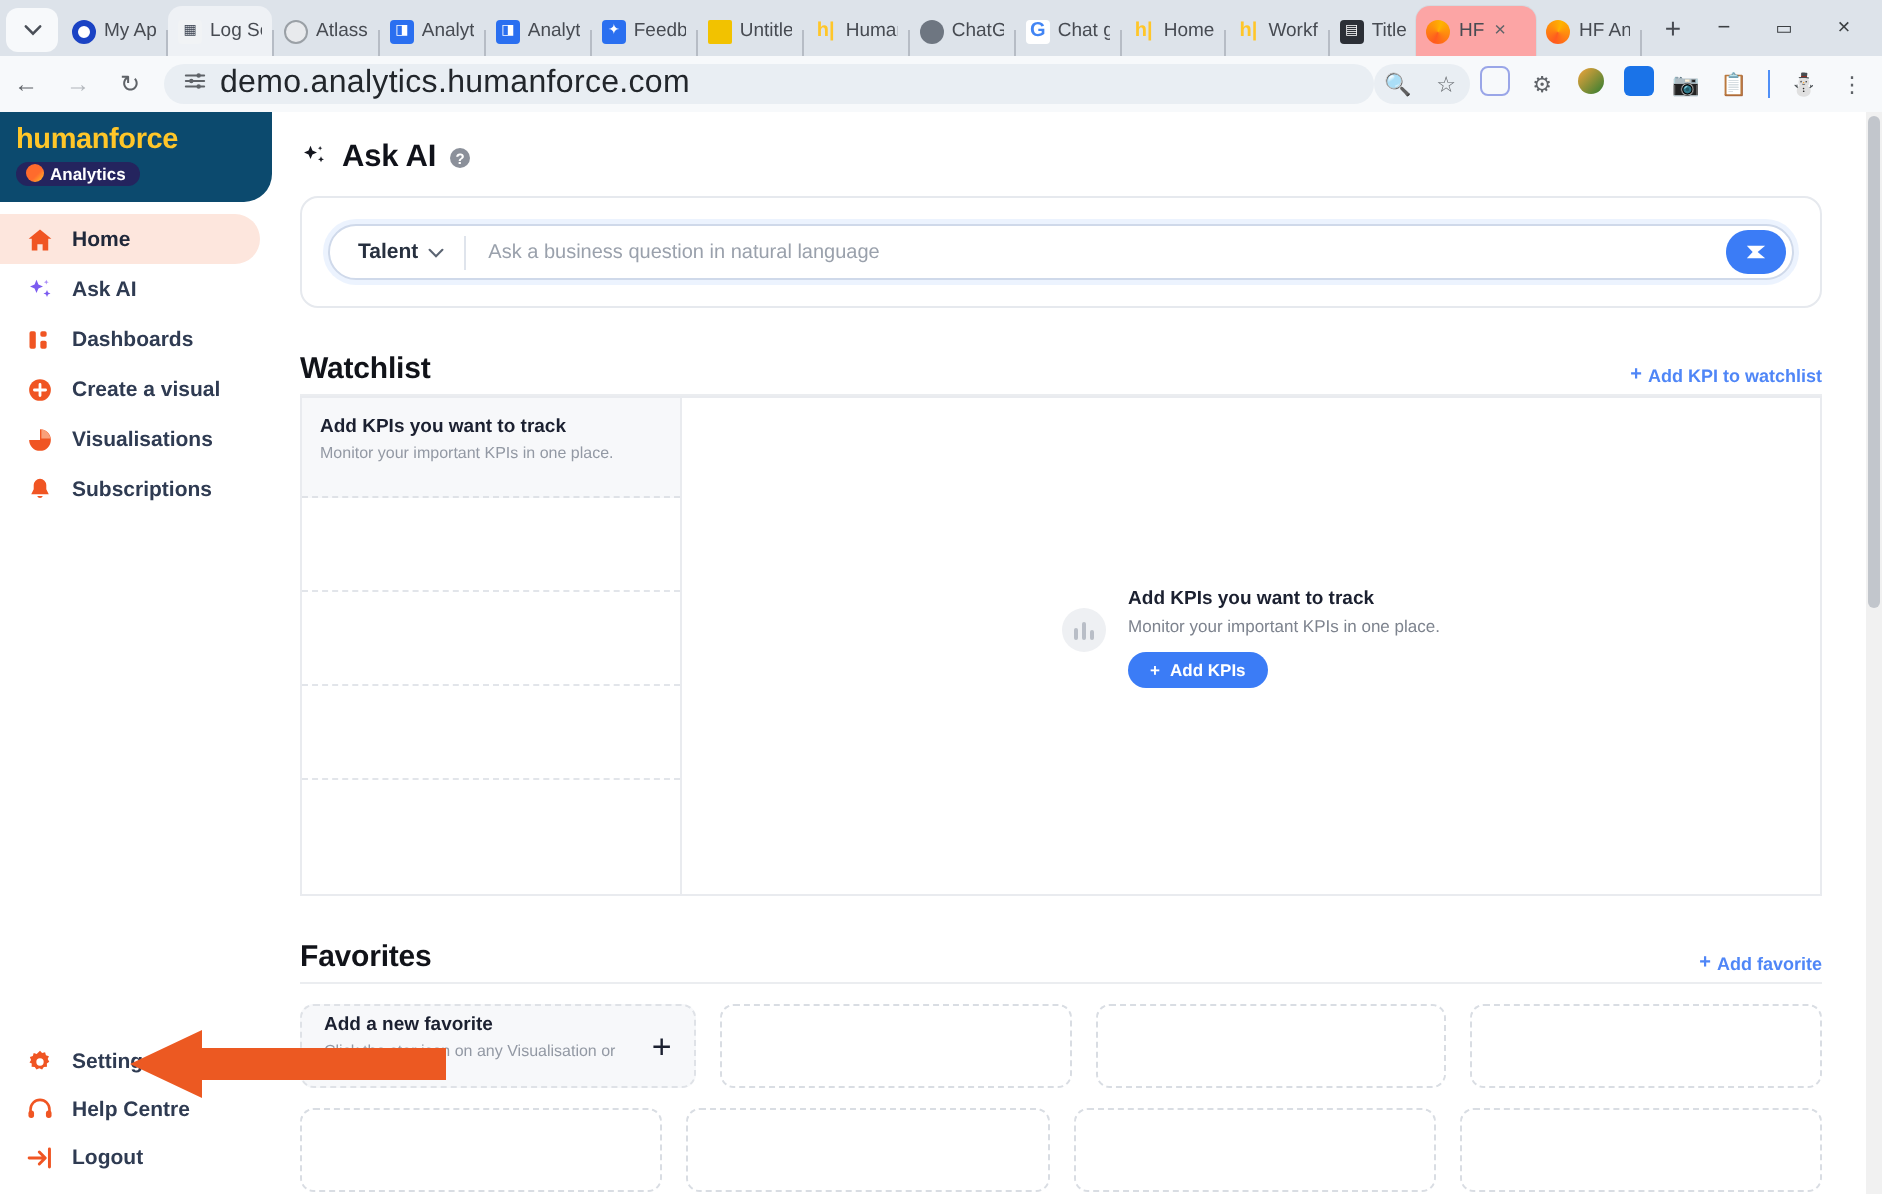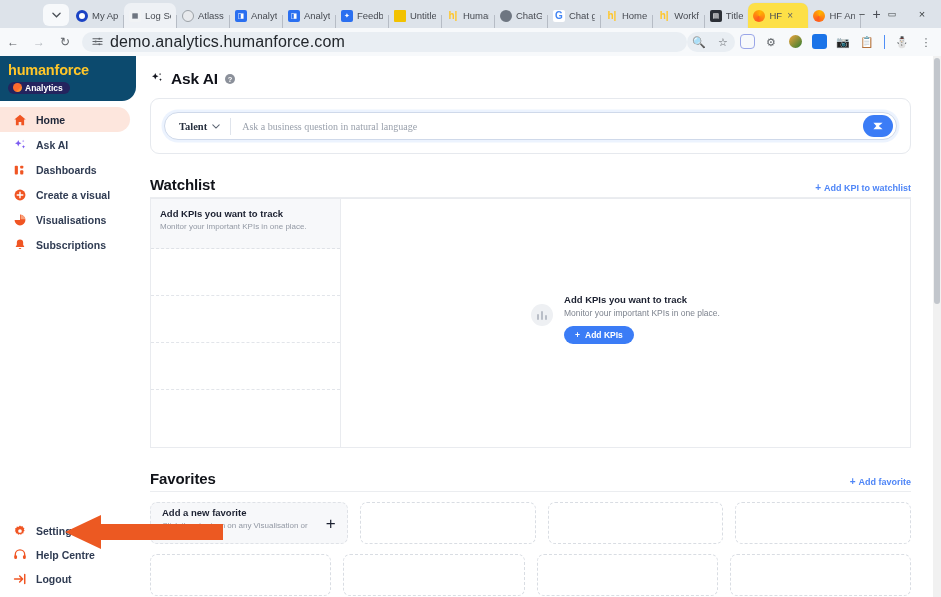--- a/index.html
+++ b/index.html
@@ -9,37 +9,37 @@
     background: #ffffff;
   }
   .app { position: relative; width: 941px; height: 597px; }
 
   
   .browser-top {
     position: absolute; top: 0; left: 0; width: 941px; height: 28px;
     background: #dde3ea;
     display: flex; align-items: flex-end;
   }
-  .tab-strip { display: flex; align-items: flex-end; height: 28px; flex: 1; min-width: 0; margin-left: 40px; }
+  .tab-strip { display: flex; align-items: flex-end; height: 28px; flex: 1; min-width: 0; }
   .tablist-btn {
     width: 26px; height: 22px; margin: 0 2px 2px 3px;
     background: #f7f9fb; border-radius: 6px;
     display: flex; align-items: center; justify-content: center;
     flex: 0 0 auto; color: #4a4f57;
   }
   .tab {
     display: flex; align-items: center; gap: 4px;
     height: 25px; padding: 0 5px; flex: 0 0 auto;
     max-width: 52px; min-width: 40px;
     border-radius: 7px 7px 0 0; position: relative;
     font-size: 9.5px; color: #474b52; overflow: hidden;
   }
   .tab .tlabel { white-space: nowrap; overflow: hidden; }
   .tab.active {
-    background: #fde047; max-width: 66px; min-width: 60px;
+    background: #fca5a5; max-width: 66px; min-width: 60px;
     box-shadow: 0 0 0 0.5px rgba(0,0,0,0.04);
   }
   .tab-sep { width: 1px; height: 13px; background: #b6bcc5; flex: 0 0 auto; }
   .favicon {
     width: 12px; height: 12px; flex: 0 0 auto;
     border-radius: 2px; display: flex; align-items: center;
     justify-content: center; font-size: 7px; color: #fff; line-height: 1;
   }
   .fav-ring { border-radius: 50%; background: #fff; border: 3px solid #1b43c4; }
   .fav-blue { background: #2a6ff0; border-radius: 2px; }
@@ -131,21 +131,21 @@
   .sparkle { color: #1d1d2e; font-size: 13px; line-height:1; }
   .page-title { font-size: 15.5px; font-weight: 700; color: #10121a; letter-spacing: -0.1px; }
   .help-dot {
     width: 10px; height: 10px; border-radius: 50%; background: #8b909a;
     color: #fff; font-size: 7.5px; display:flex; align-items:center;
     justify-content:center; font-weight:700;
   }
 
   .ask-card {
     margin-top: 10px; height: 56px; border: 1px solid #e6e9ee; border-radius: 9px;
-    background: #fff; display: flex; align-items: center; padding: 0 13px; font-family: Liberation Serif, serif;
+    background: #fff; display: flex; align-items: center; padding: 0 13px;
   }
   .ask-input {
     flex: 1; height: 28px; border: 1px solid #cfd9ea; border-radius: 15px;
     display: flex; align-items: center; background: #fff;
     box-shadow: 0 0 0 2.5px rgba(66,133,244,0.10);
   }
   .ask-scope { display: flex; align-items: center; gap: 5px; padding: 0 10px 0 14px; }
   .ask-scope .sval { font-size: 10.5px; font-weight: 700; color: #27303f; }
   .ask-scope .chev { font-size: 8px; color: #5b6472; }
   .ask-div { width: 1px; height: 17px; background: #dfe4ec; }

